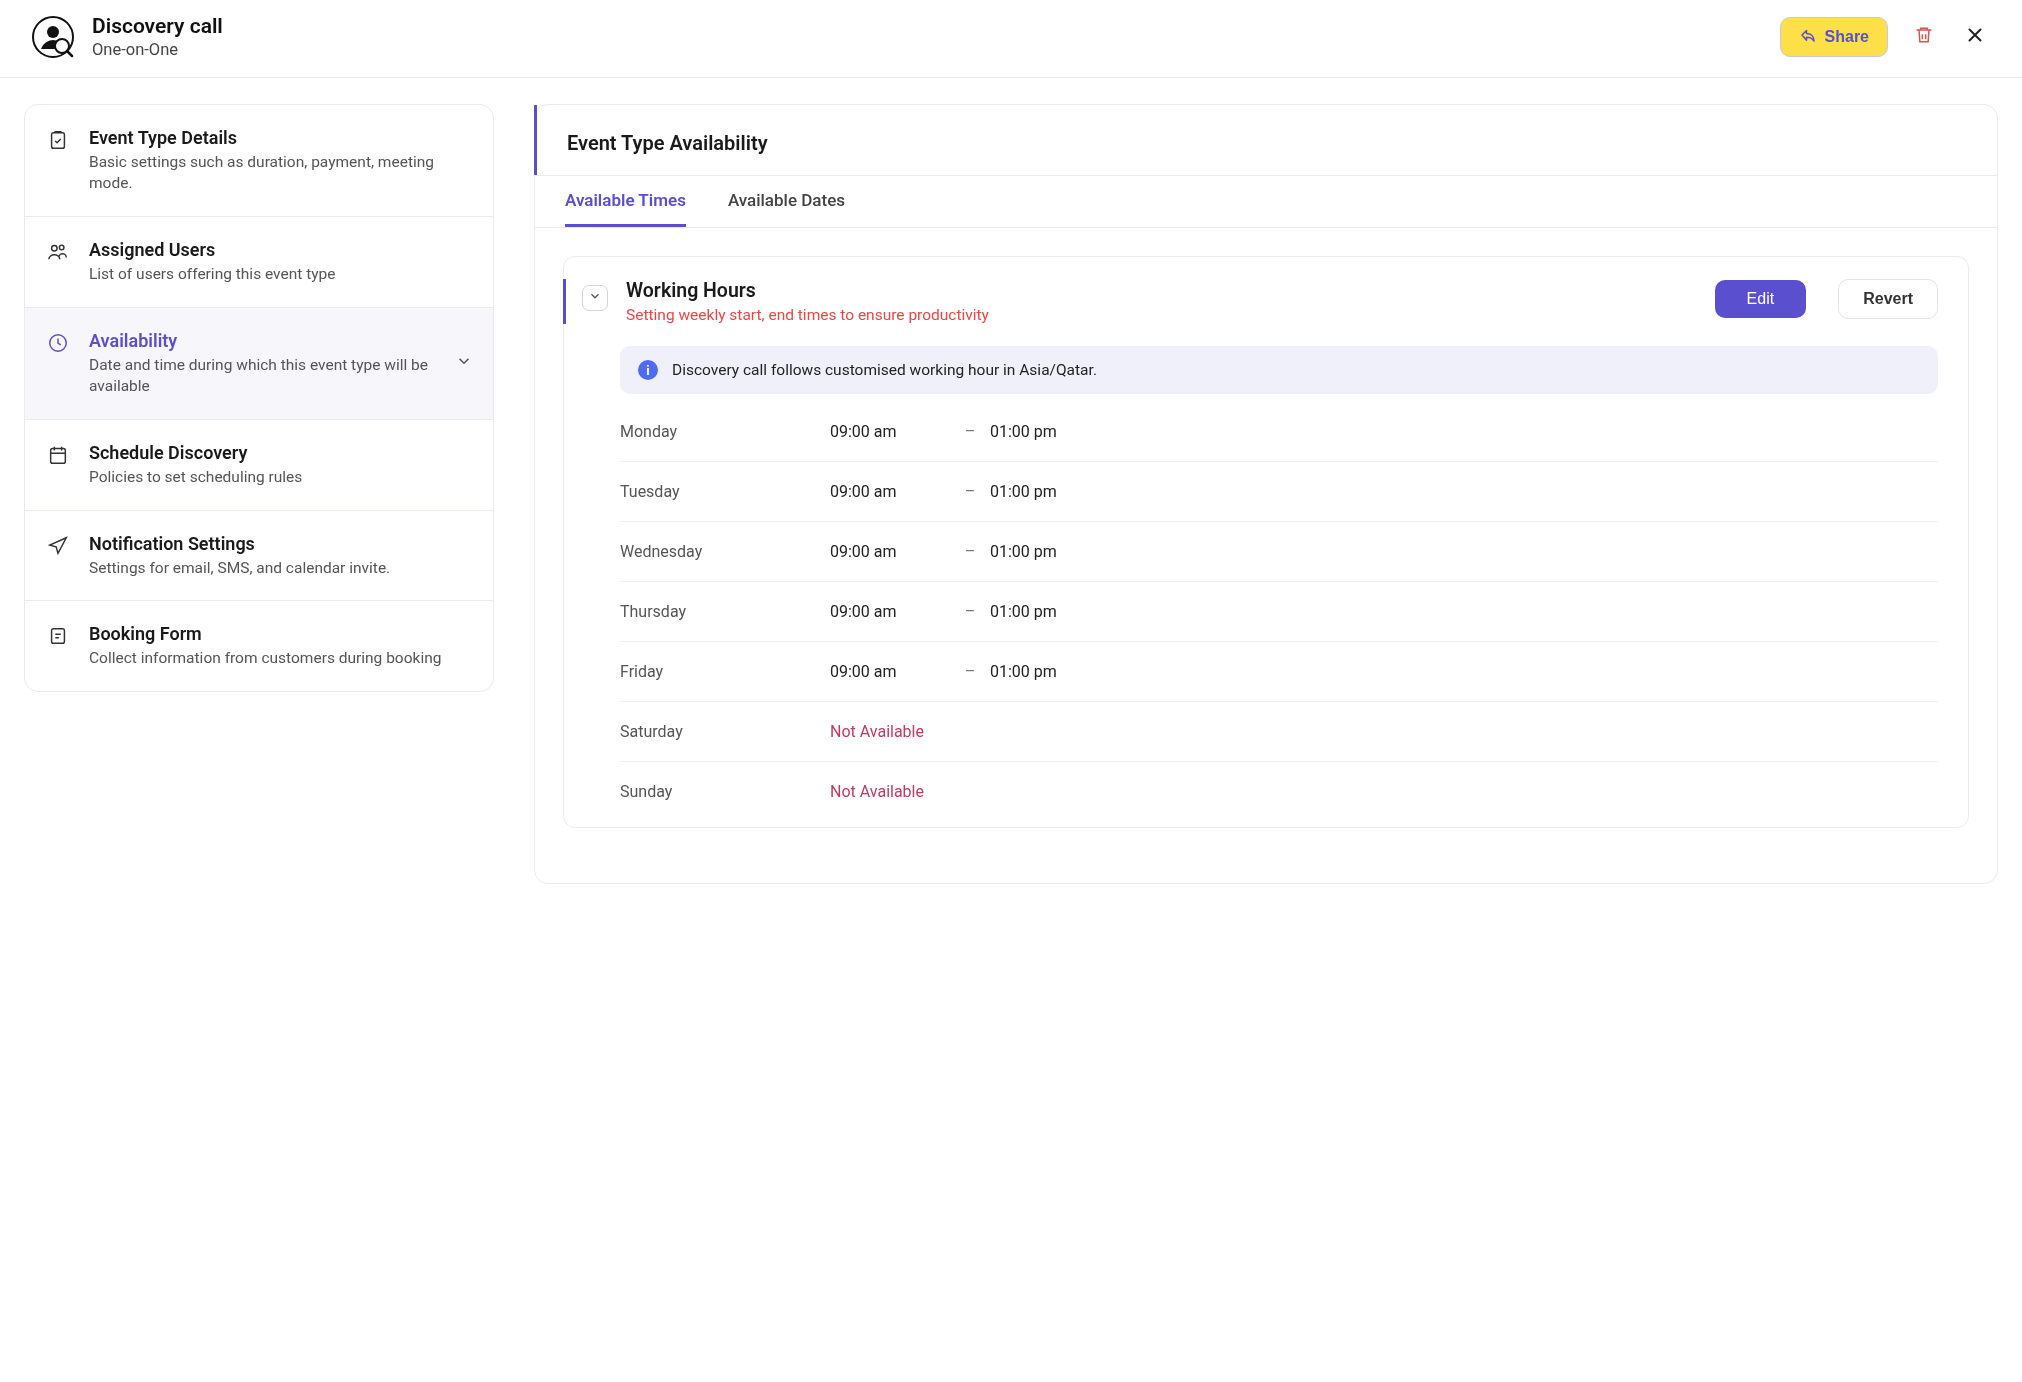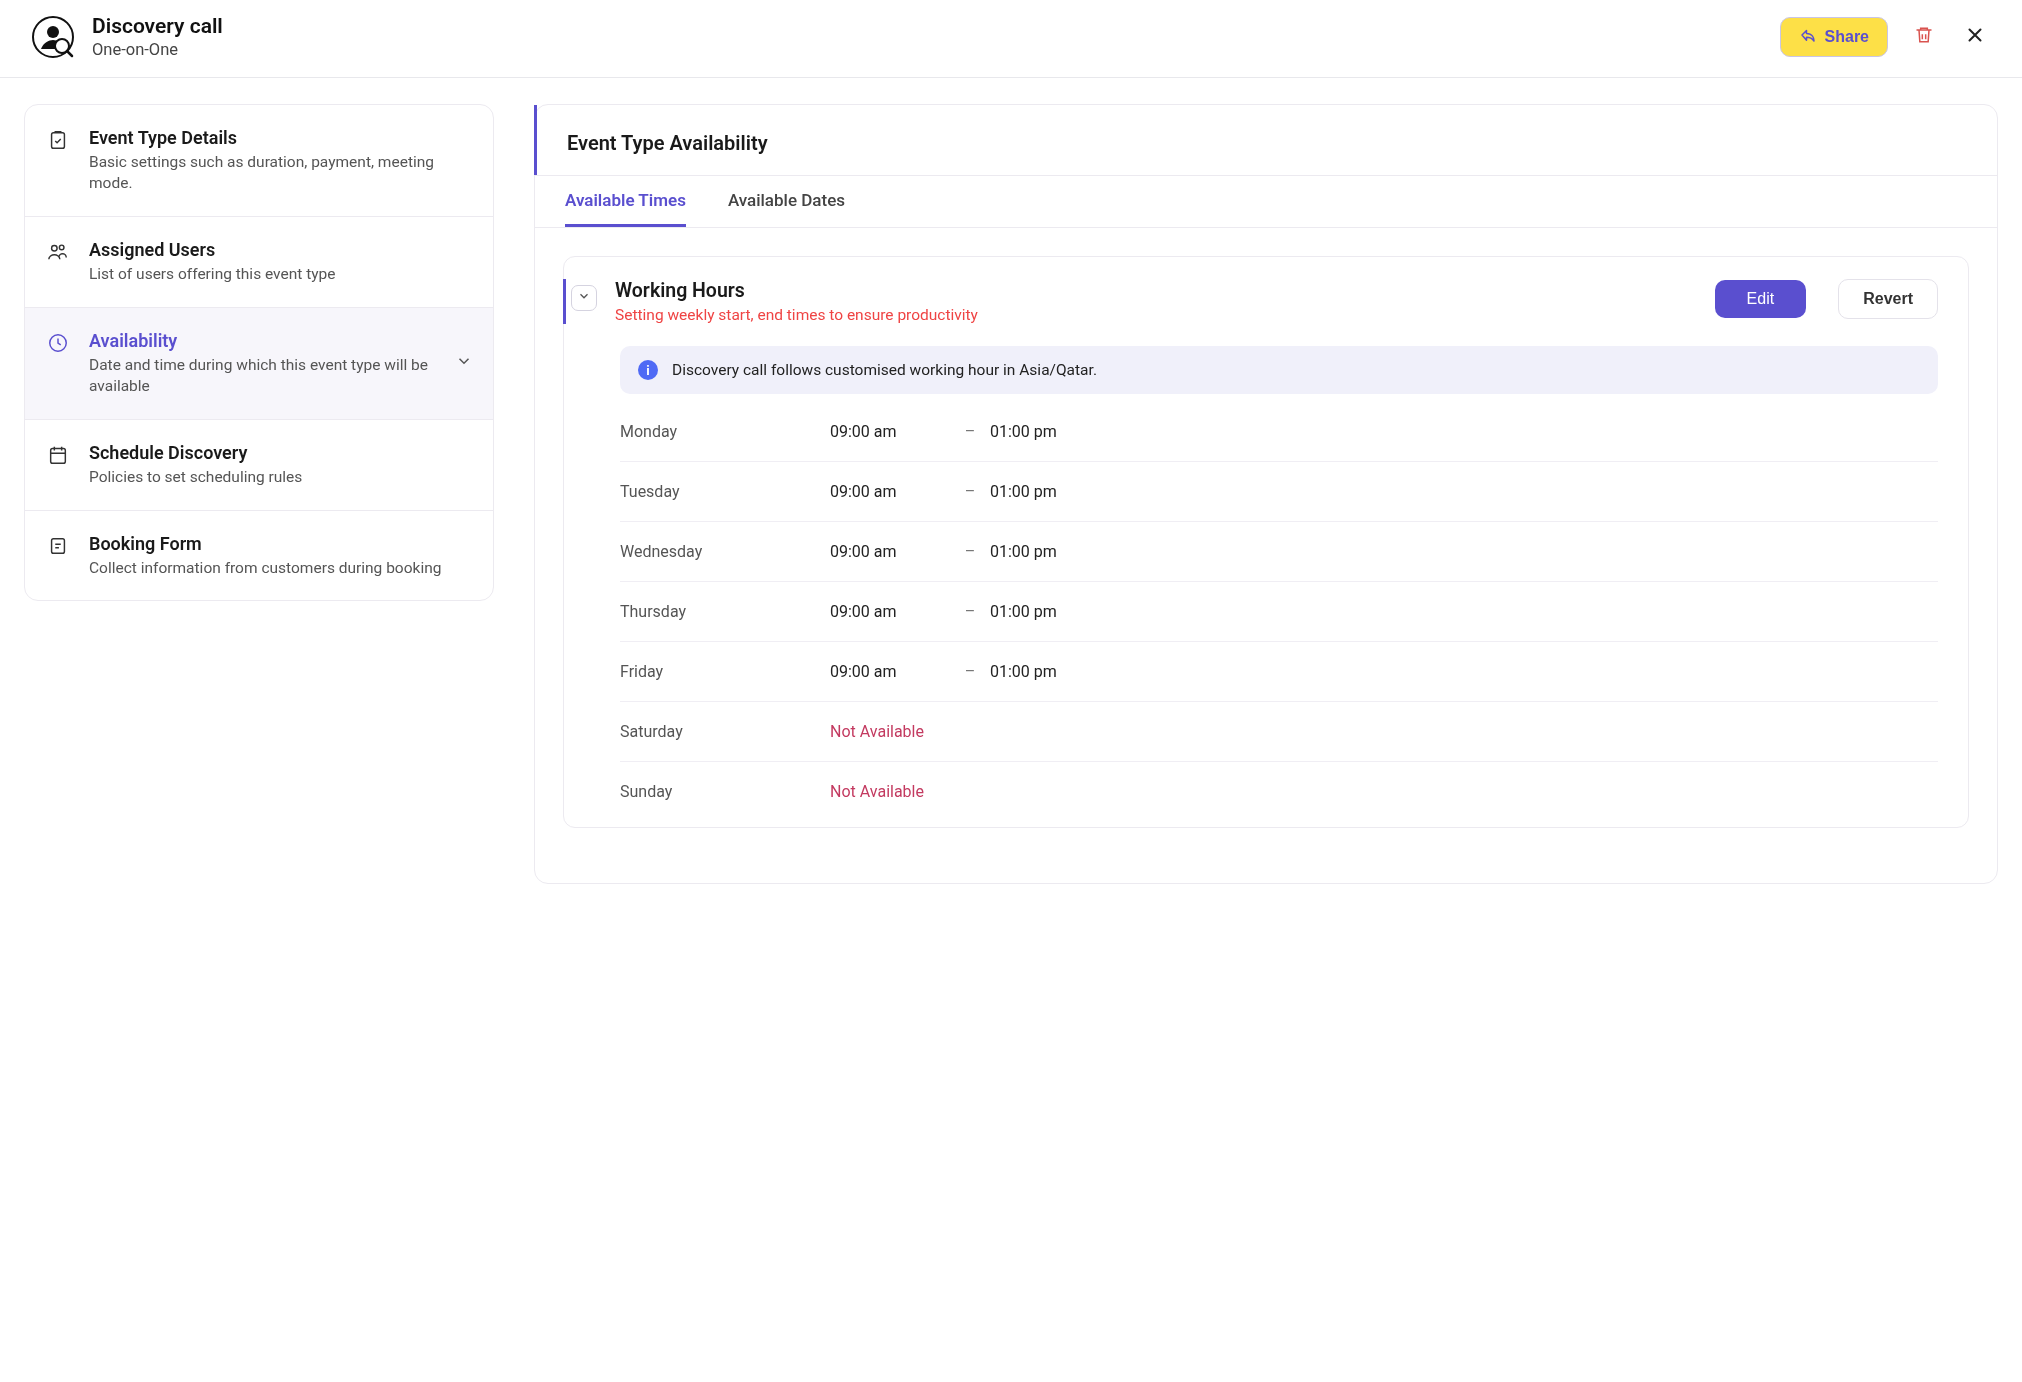--- a/index.html
+++ b/index.html
@@ -69,21 +69,21 @@
   .tab {
     padding-bottom:14px; font-size:17px; color:#444; cursor:pointer;
     border-bottom:3px solid transparent; font-weight:500;
   }
   .tab.active { color:#5a4fcf; border-bottom-color:#5a4fcf; font-weight:600; }
 
   .section {
     border:1px solid #eceaf0; border-radius:12px; margin:28px 28px 0 28px;
     padding:22px 30px 6px 26px;
   }
-  .section-head { display:flex; align-items:flex-start; gap:18px; border-left:3px solid #5a4fcf; margin-left:-27px; padding-left:5px; }
+  .section-head { display:flex; align-items:flex-start; gap:18px; border-left:3px solid #5a4fcf; margin-left:-27px; padding-left:16px; }
   .collapse-btn {
     width:26px; height:26px; border:1px solid #d5d3e0; border-radius:7px;
     display:flex; align-items:center; justify-content:center; cursor:pointer;
     flex:0 0 26px; margin-top:6px; color:#555;
   }
   .section-title { font-size:19.5px; font-weight:650; }
   .section-sub { font-size:15.5px; color:#ef4444; margin-top:4px; }
   .section-actions { margin-left:auto; display:flex; gap:32px; align-items:center; }
   .btn-primary {
     background:#5a4fcf; color:#fff; border:none; border-radius:10px;
@@ -213,20 +213,31 @@
             <rect x="4" y="5" width="16" height="16" rx="2"></rect>
             <path d="M4 10h16M8 3v4M16 3v4"></path>
           </svg>
       </div>
       <div>
         <div class="side-title">Schedule Discovery</div>
         <div class="side-desc">Policies to set scheduling rules</div>
       </div>
     </div>
 
+    <div class="side-item">
+      <div class="side-icon">
+        <svg width="22" height="22" viewBox="0 0 24 24" fill="none" stroke="currentColor" stroke-width="1.6">
+            <path d="M21 3L3 11l7 2 2 7 9-17z"></path>
+          </svg>
+      </div>
+      <div>
+        <div class="side-title">Notification Settings</div>
+        <div class="side-desc">Settings for email, SMS, and calendar invite.</div>
+      </div>
+    </div>
 
     <div class="side-item">
       <div class="side-icon">
         <svg width="22" height="22" viewBox="0 0 24 24" fill="none" stroke="currentColor" stroke-width="1.6">
             <rect x="5" y="4" width="14" height="16" rx="2"></rect>
             <path d="M9 10h6M9 14h4"></path>
           </svg>
       </div>
       <div>
         <div class="side-title">Booking Form</div>

